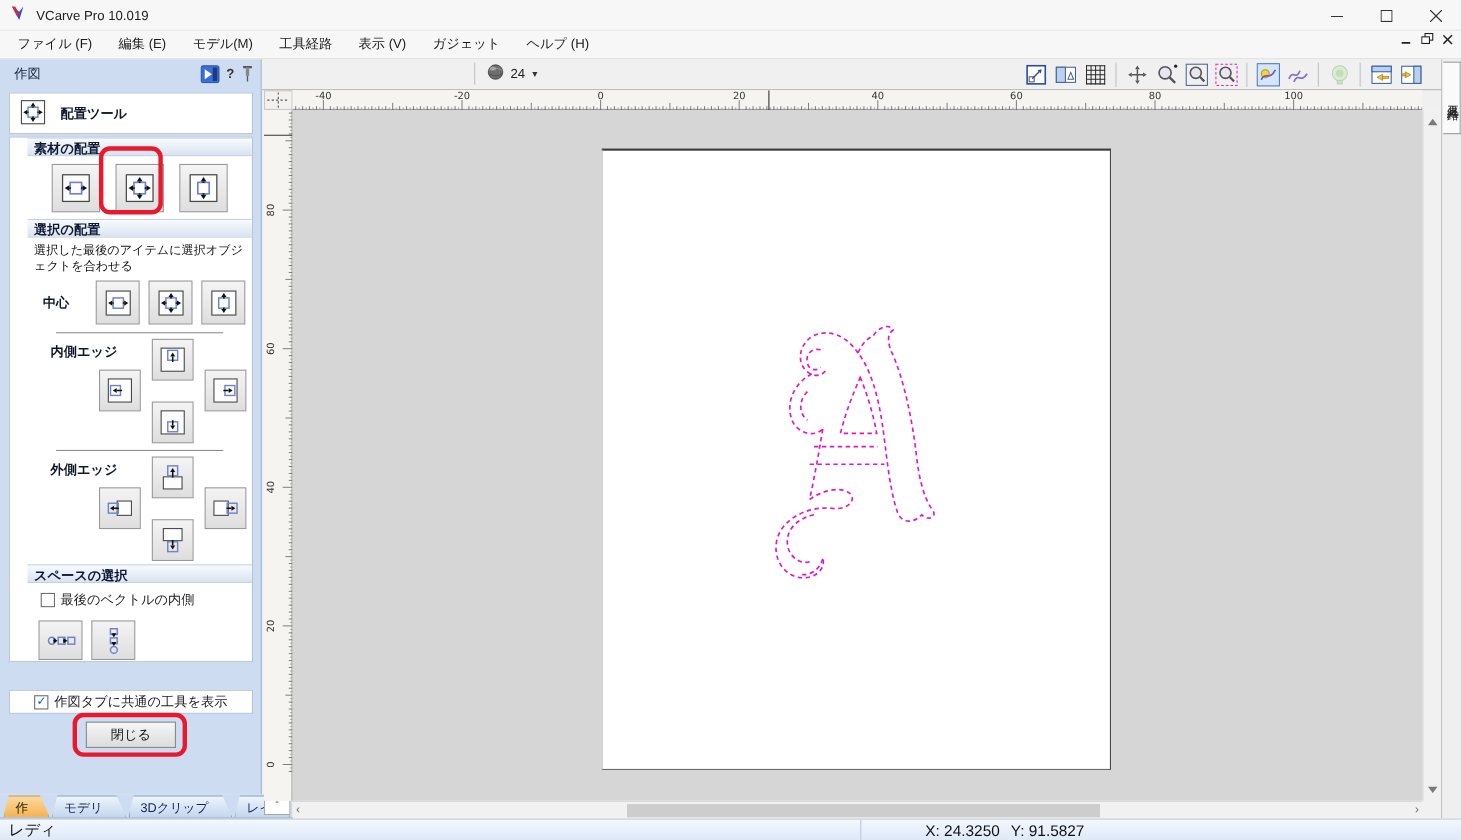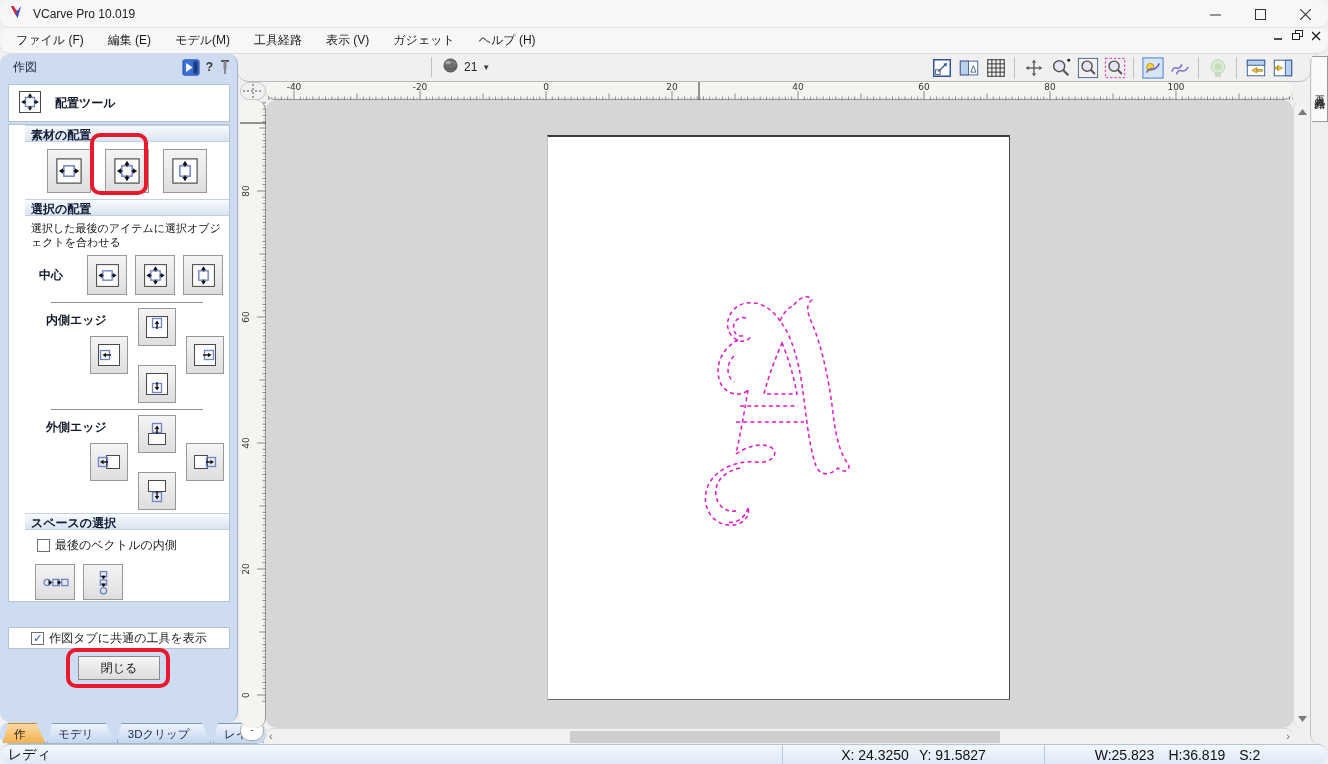--- a/index.html
+++ b/index.html
@@ -1,19 +1,19 @@
 <!DOCTYPE html>
 <html><head>
 <meta charset="utf-8">
 <style>
   * { margin:0; padding:0; box-sizing:border-box; }
   html,body { width:1328px; height:764px; overflow:hidden;
     font-family:"Liberation Sans","DejaVu Sans",sans-serif; font-size:12px; color:#1a1a1a;
     background:#f0f0f0; position:relative; }
-  .abs { position:absolute;border-radius:10px; }
+  .abs { position:absolute; }
 
   
   #titlebar { left:0; top:0; width:1328px; height:28px; background:#f7f7f7;
     display:flex; align-items:center; border-bottom:1px solid #e4e4e4; }
   #titlebar .logo { margin:0 8px 0 10px; }
   #titlebar .title { font-size:12px; color:#222; }
   .wctrls { position:absolute; right:0; top:0; height:28px; display:flex; }
   .wctrl { width:45px; height:28px; display:flex; align-items:center; justify-content:center;
     color:#333; font-size:13px; }
   #menubar { left:0; top:28px; width:1328px; height:26px; background:#f7f7f7;
@@ -402,39 +402,34 @@
     <div class="btab">3Dクリップアート</div>
     <div class="btab">レイヤ</div>
   </div>
 <div class="abs" id="corner-box">-</div>
 <div class="abs" id="statusbar">
   <div class="cell" id="st-ready">レディ</div>
   <div class="cell" id="st-pos">
     <span>X: 24.3250</span>
     <span>Y: 91.5827</span>
   </div>
-  <div class="cell" id="st-dim">
-    <span>W:25.823</span>
-    <span>H:36.819</span>
-    <span>S:2</span>
-  </div>
 </div>
 
 <div class="abs" id="topbar">
   <div id="layer-dd">
     <span class="tsep" style="height:20px;"></span>
     <span>
       <svg width="17" height="17" viewBox="0 0 22 22">
           <circle cx="11" cy="11" r="8.5" fill="#6e6e6e" stroke="#3d3d3d"></circle>
           <path d="M3,9 Q11,4 19,9" stroke="#9a9a9a" fill="none"></path>
           <path d="M3,13 Q11,18 19,13" stroke="#4a4a4a" fill="none"></path>
           <ellipse cx="8" cy="7" rx="3.4" ry="2.2" fill="#a8a8a8"></ellipse>
         </svg>
     </span>
-    <span class="cnt">21</span>
+    <span class="cnt">24</span>
     <span class="dda">▼</span>
   </div>
   <div id="toolbar-right">
       <span class="tbtn">
         <svg viewBox="0 0 24 24">
           <rect x="3" y="3" width="18" height="18" fill="#fff" stroke="#2b4fa0" stroke-width="1.6"></rect>
           <rect x="5" y="14" width="5" height="5" fill="none" stroke="#555"></rect>
           <line x1="8" y1="16" x2="14.954415587728429" y2="9.045584412271571" stroke="#2b4fa0" stroke-width="1.4"></line>
           <polygon points="17.5,6.5 16.6,10.7 13.3,7.4" fill="#2b4fa0"></polygon>
         </svg>

